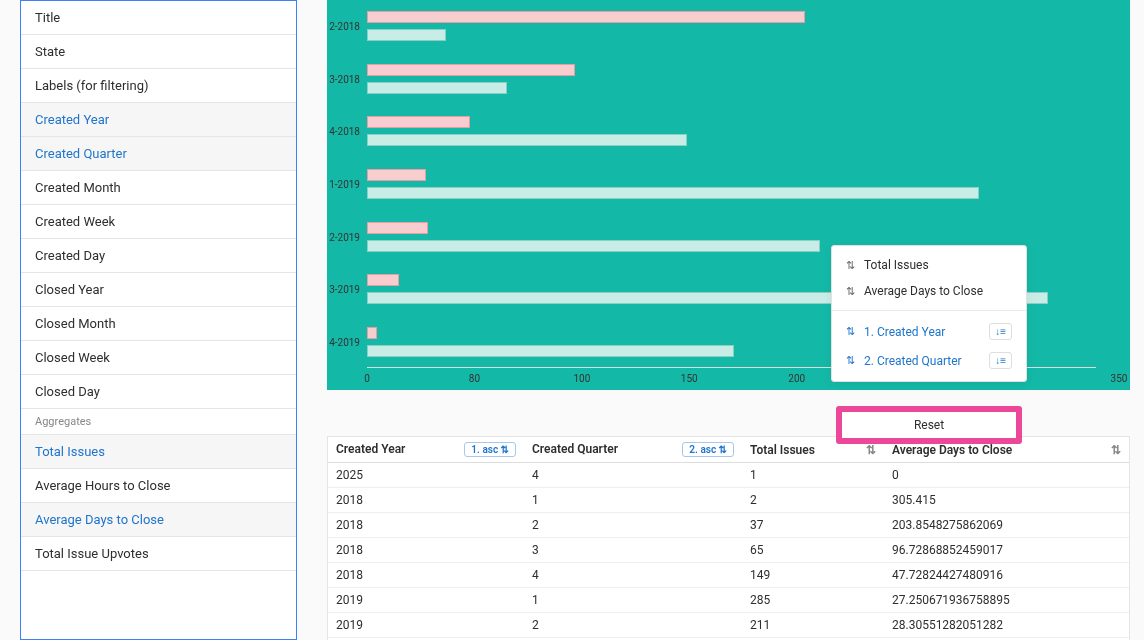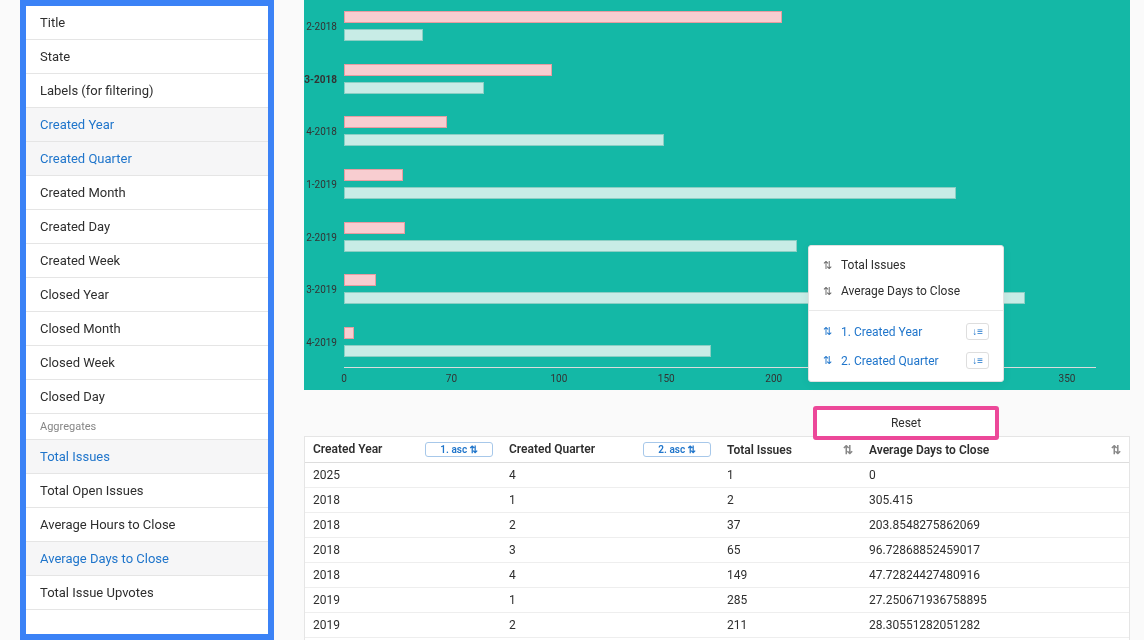--- a/index.html
+++ b/index.html
@@ -7,23 +7,23 @@
   font-family: -apple-system, BlinkMacSystemFont, "Segoe UI", Roboto, sans-serif;
   font-size: 13px;
   color: #2e2e2e;
   background: #fafafa;
   width: 1144px;
   height: 640px;
   overflow: hidden;
 }
 .app { display: flex; height: 100%; padding-left: 20px; }
 .sidebar {
-  width: 254px;
+  width: 277px;
   background: #fff;
-  border: 6px solid #3b82f6;
+  border: 1px solid #3b82f6;
   overflow-y: hidden;
 }
 .sidebar-inner { display: flex; flex-direction: column; }
 .side-item {
   padding: 9px 14px 9px 14px;
   border-bottom: 1px solid #e5e5e5;
   font-size: 13px;
   color: #2e2e2e;
   cursor: pointer;
 }
@@ -103,21 +103,21 @@
   border: 1px solid #dedede;
   border-radius: 3px;
   padding: 2px 5px;
   font-size: 10px;
   color: #1f75cb;
   cursor: pointer;
 }
 .reset-btn {
   margin: 8px 0 14px 0;
   background: #fff;
-  border: 4px solid #ec4899;
+  border: 6px solid #ec4899;
   border-radius: 3px;
   width: 186px;
   padding: 6px 0;
   text-align: center;
   font-size: 12px;
   cursor: pointer;
   position: absolute;
   left: 539px;
   top: 398px;
   z-index: 3;
@@ -135,21 +135,21 @@
 }
 th {
   font-weight: 600;
   border-bottom: 1px solid #ddd;
   position: relative;
 }
 th .asc-badge {
   float: right;
   border: 1px solid #a7c8ea;
   border-radius: 3px;
-  padding: 1px 14px;
+  padding: 1px 6px;
   font-size: 10px;
   color: #1f75cb;
 }
 th .sort-ico {
   float: right;
   color: #888;
   font-size: 12px;
 }
 .th-year { width: 196px; }
 .th-quarter { width: 218px; }
@@ -160,29 +160,28 @@
 
 <div class="app">
   <div class="sidebar">
     <div class="sidebar-inner" id="sidebar-fields">
         <div class="side-item">Title</div>
         <div class="side-item">State</div>
         <div class="side-item">Labels (for filtering)</div>
         <div class="side-item selected">Created Year</div>
         <div class="side-item selected">Created Quarter</div>
         <div class="side-item">Created Month</div>
+        <div class="side-item">Created Week</div>
         <div class="side-item">Created Day</div>
-        <div class="side-item">Created Week</div>
         <div class="side-item">Closed Year</div>
         <div class="side-item">Closed Month</div>
         <div class="side-item">Closed Week</div>
         <div class="side-item">Closed Day</div>
         <div class="side-header">Aggregates</div>
         <div class="side-item selected">Total Issues</div>
-        <div class="side-item">Total Open Issues</div>
         <div class="side-item">Average Hours to Close</div>
         <div class="side-item selected">Average Days to Close</div>
         <div class="side-item">Total Issue Upvotes</div>
       </div>
   </div>
 
   <div class="main">
     <div class="chart-area">
       <div id="chart-bars">
           <div class="bar pink" style="left: 40px; width: 437.986px; top: 11.2857px;"></div>
@@ -195,36 +194,36 @@
           <div class="bar teal" style="left: 40px; width: 612.343px; top: 187px;"></div>
           <div class="bar pink" style="left: 40px; width: 60.8261px; top: 221.571px;"></div>
           <div class="bar teal" style="left: 40px; width: 453.349px; top: 239.571px;"></div>
           <div class="bar pink" style="left: 40px; width: 32.3145px; top: 274.143px;"></div>
           <div class="bar teal" style="left: 40px; width: 681.097px; top: 292.143px;"></div>
           <div class="bar pink" style="left: 40px; width: 10.4421px; top: 326.714px;"></div>
           <div class="bar teal" style="left: 40px; width: 367.406px; top: 344.714px;"></div>
         </div>
       <div id="chart-ylabels">
           <div class="ylabel" style="top: 26.2857px;">2-2018</div>
-          <div class="ylabel" style="top: 78.8571px; font-weight: bold;">3-2018</div>
+          <div class="ylabel" style="top: 78.8571px;">3-2018</div>
           <div class="ylabel" style="top: 131.429px;">4-2018</div>
           <div class="ylabel" style="top: 184px;">1-2019</div>
           <div class="ylabel" style="top: 236.571px;">2-2019</div>
           <div class="ylabel" style="top: 289.143px;">3-2019</div>
           <div class="ylabel" style="top: 341.714px;">4-2019</div>
         </div>
       <div id="chart-xlabels">
           <div class="xlabel" style="left: 40px;">0</div>
-          <div class="xlabel" style="left: 147.429px;">70</div>
+          <div class="xlabel" style="left: 147.429px;">80</div>
           <div class="xlabel" style="left: 254.857px;">100</div>
           <div class="xlabel" style="left: 362.286px; margin-top: 48px;">150</div>
           <div class="xlabel" style="left: 469.714px;">200</div>
           <div class="xlabel" style="left: 577.143px;">250</div>
           <div class="xlabel" style="left: 684.571px;">300</div>
-          <div class="xlabel" style="left: 763px;">350</div>
+          <div class="xlabel" style="left: 792px;">350</div>
         </div>
       <div class="axis-line" style="left:40px; right:34px; bottom:22px; height:1px;"></div>
     </div>
 
     <div class="popup">
       <div class="popup-section">
         <div class="popup-row">
           <span class="icon">⇅</span>
           <span>Total Issues</span>
         </div>

